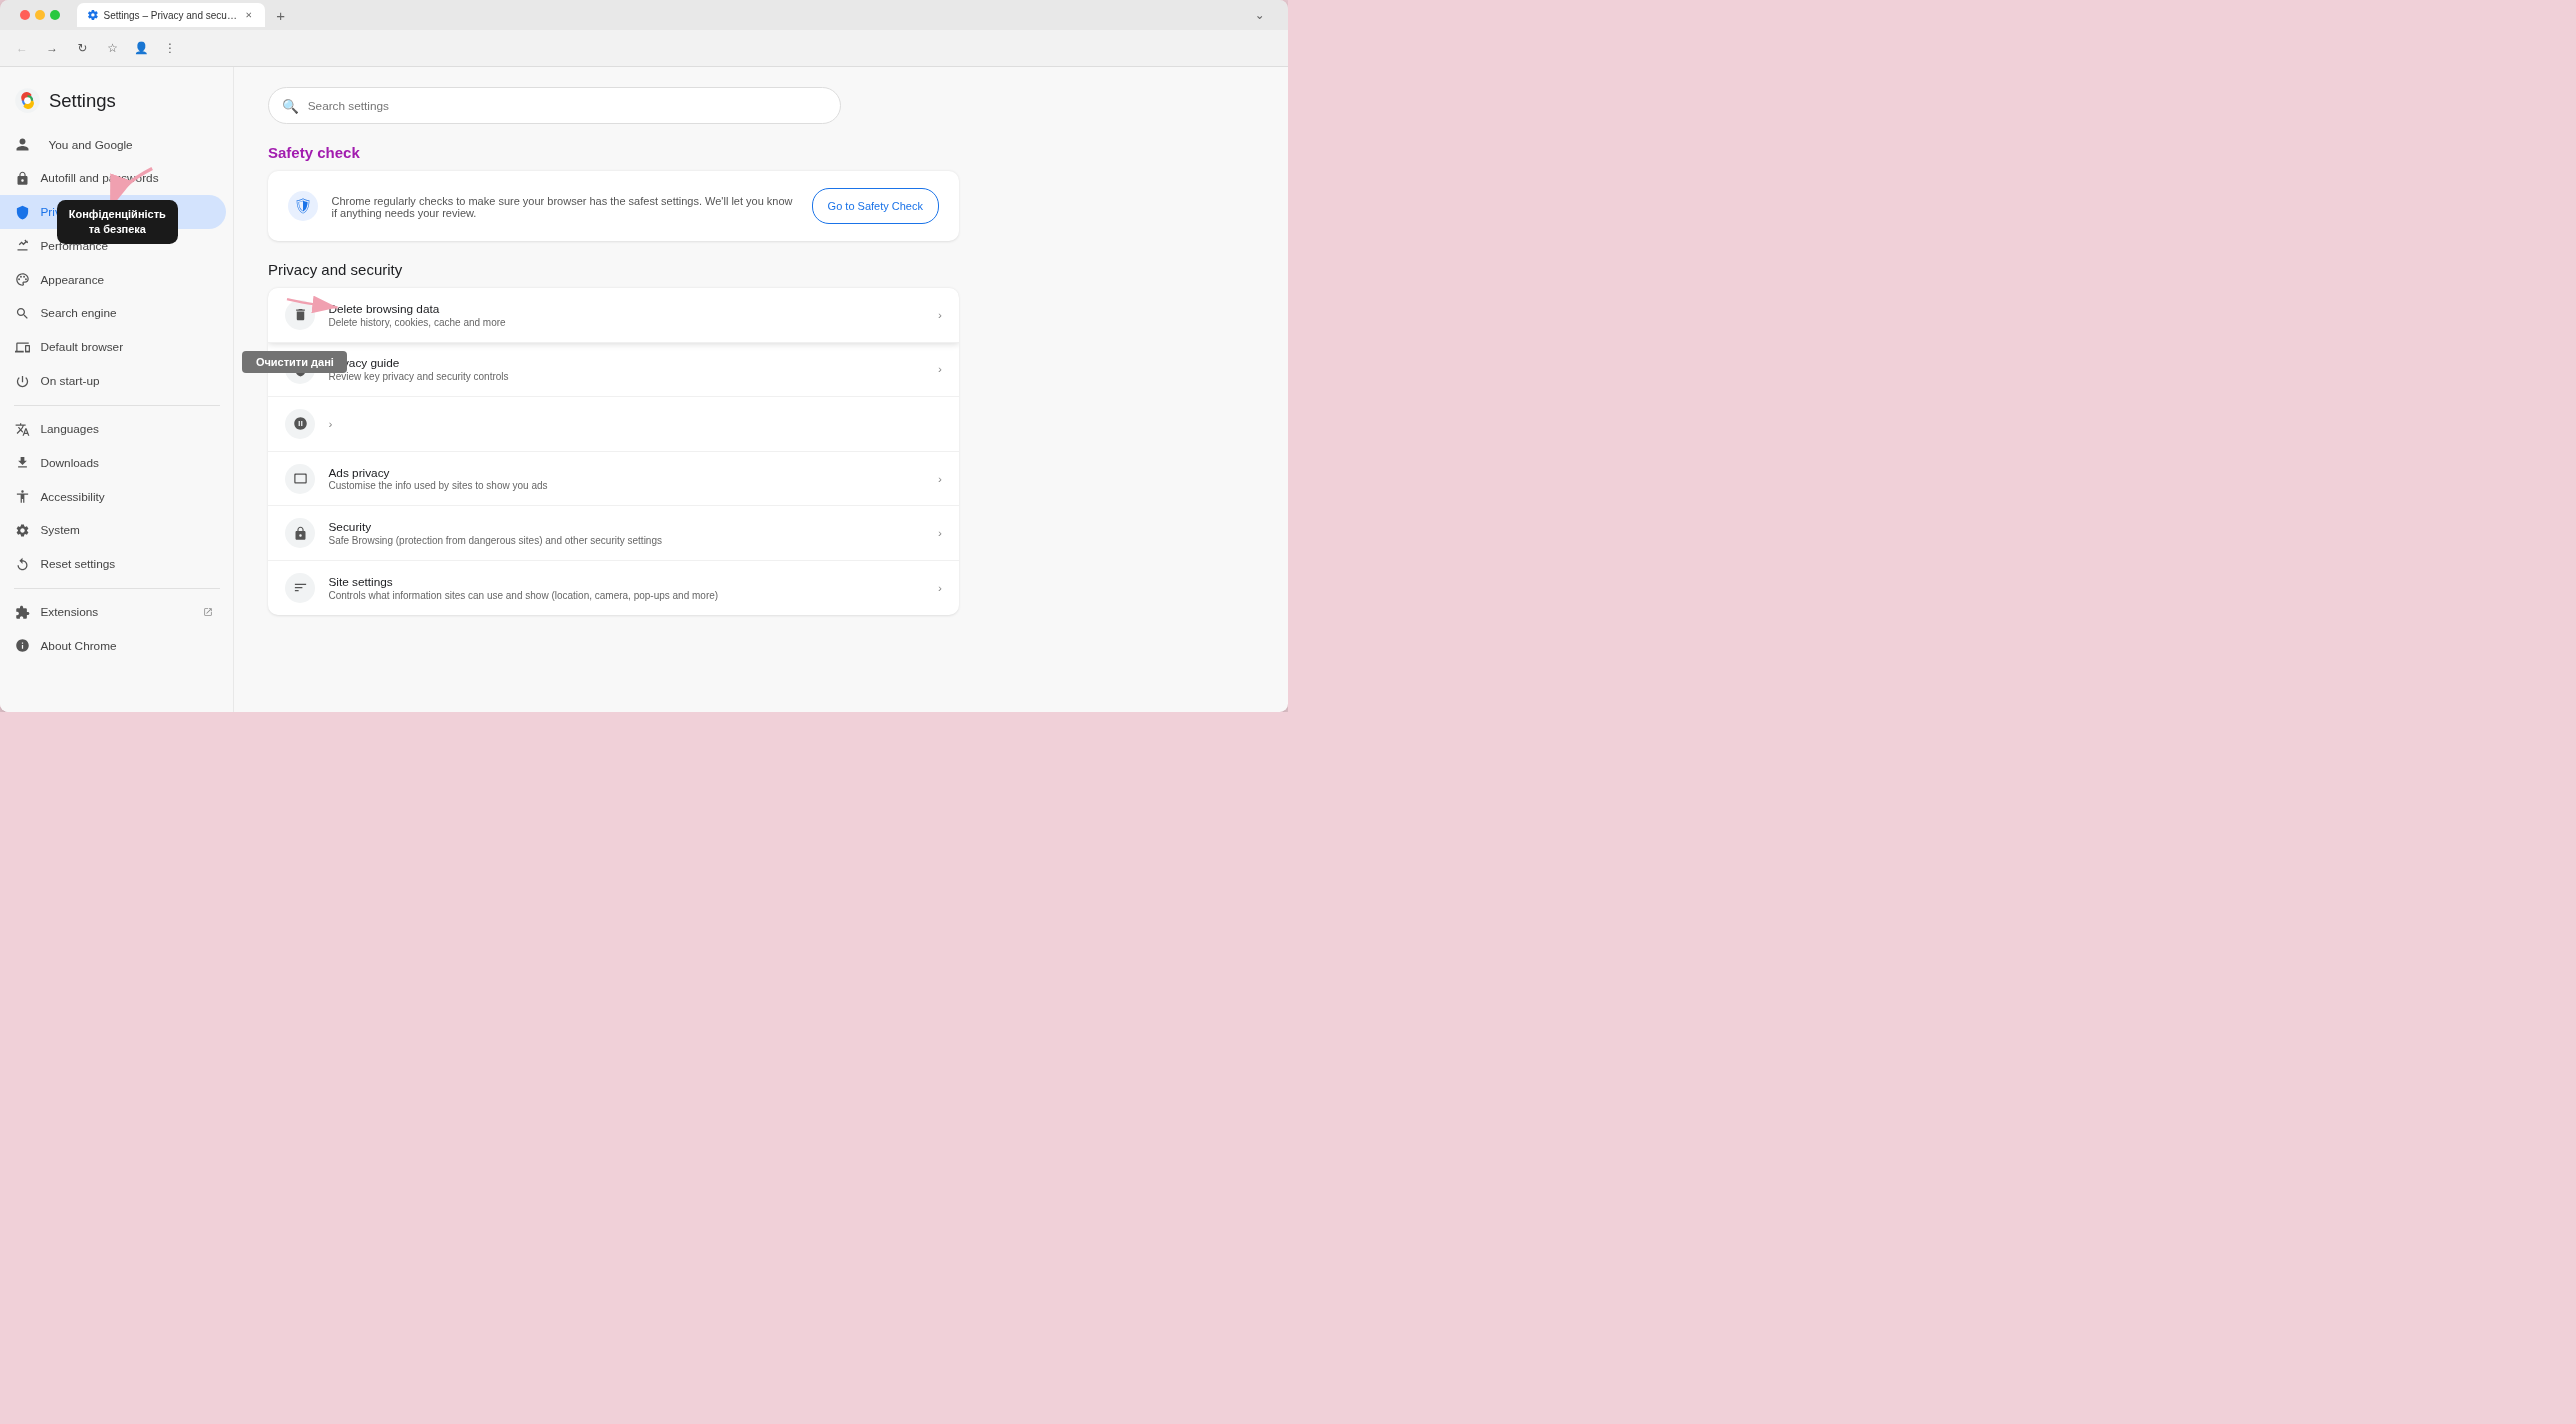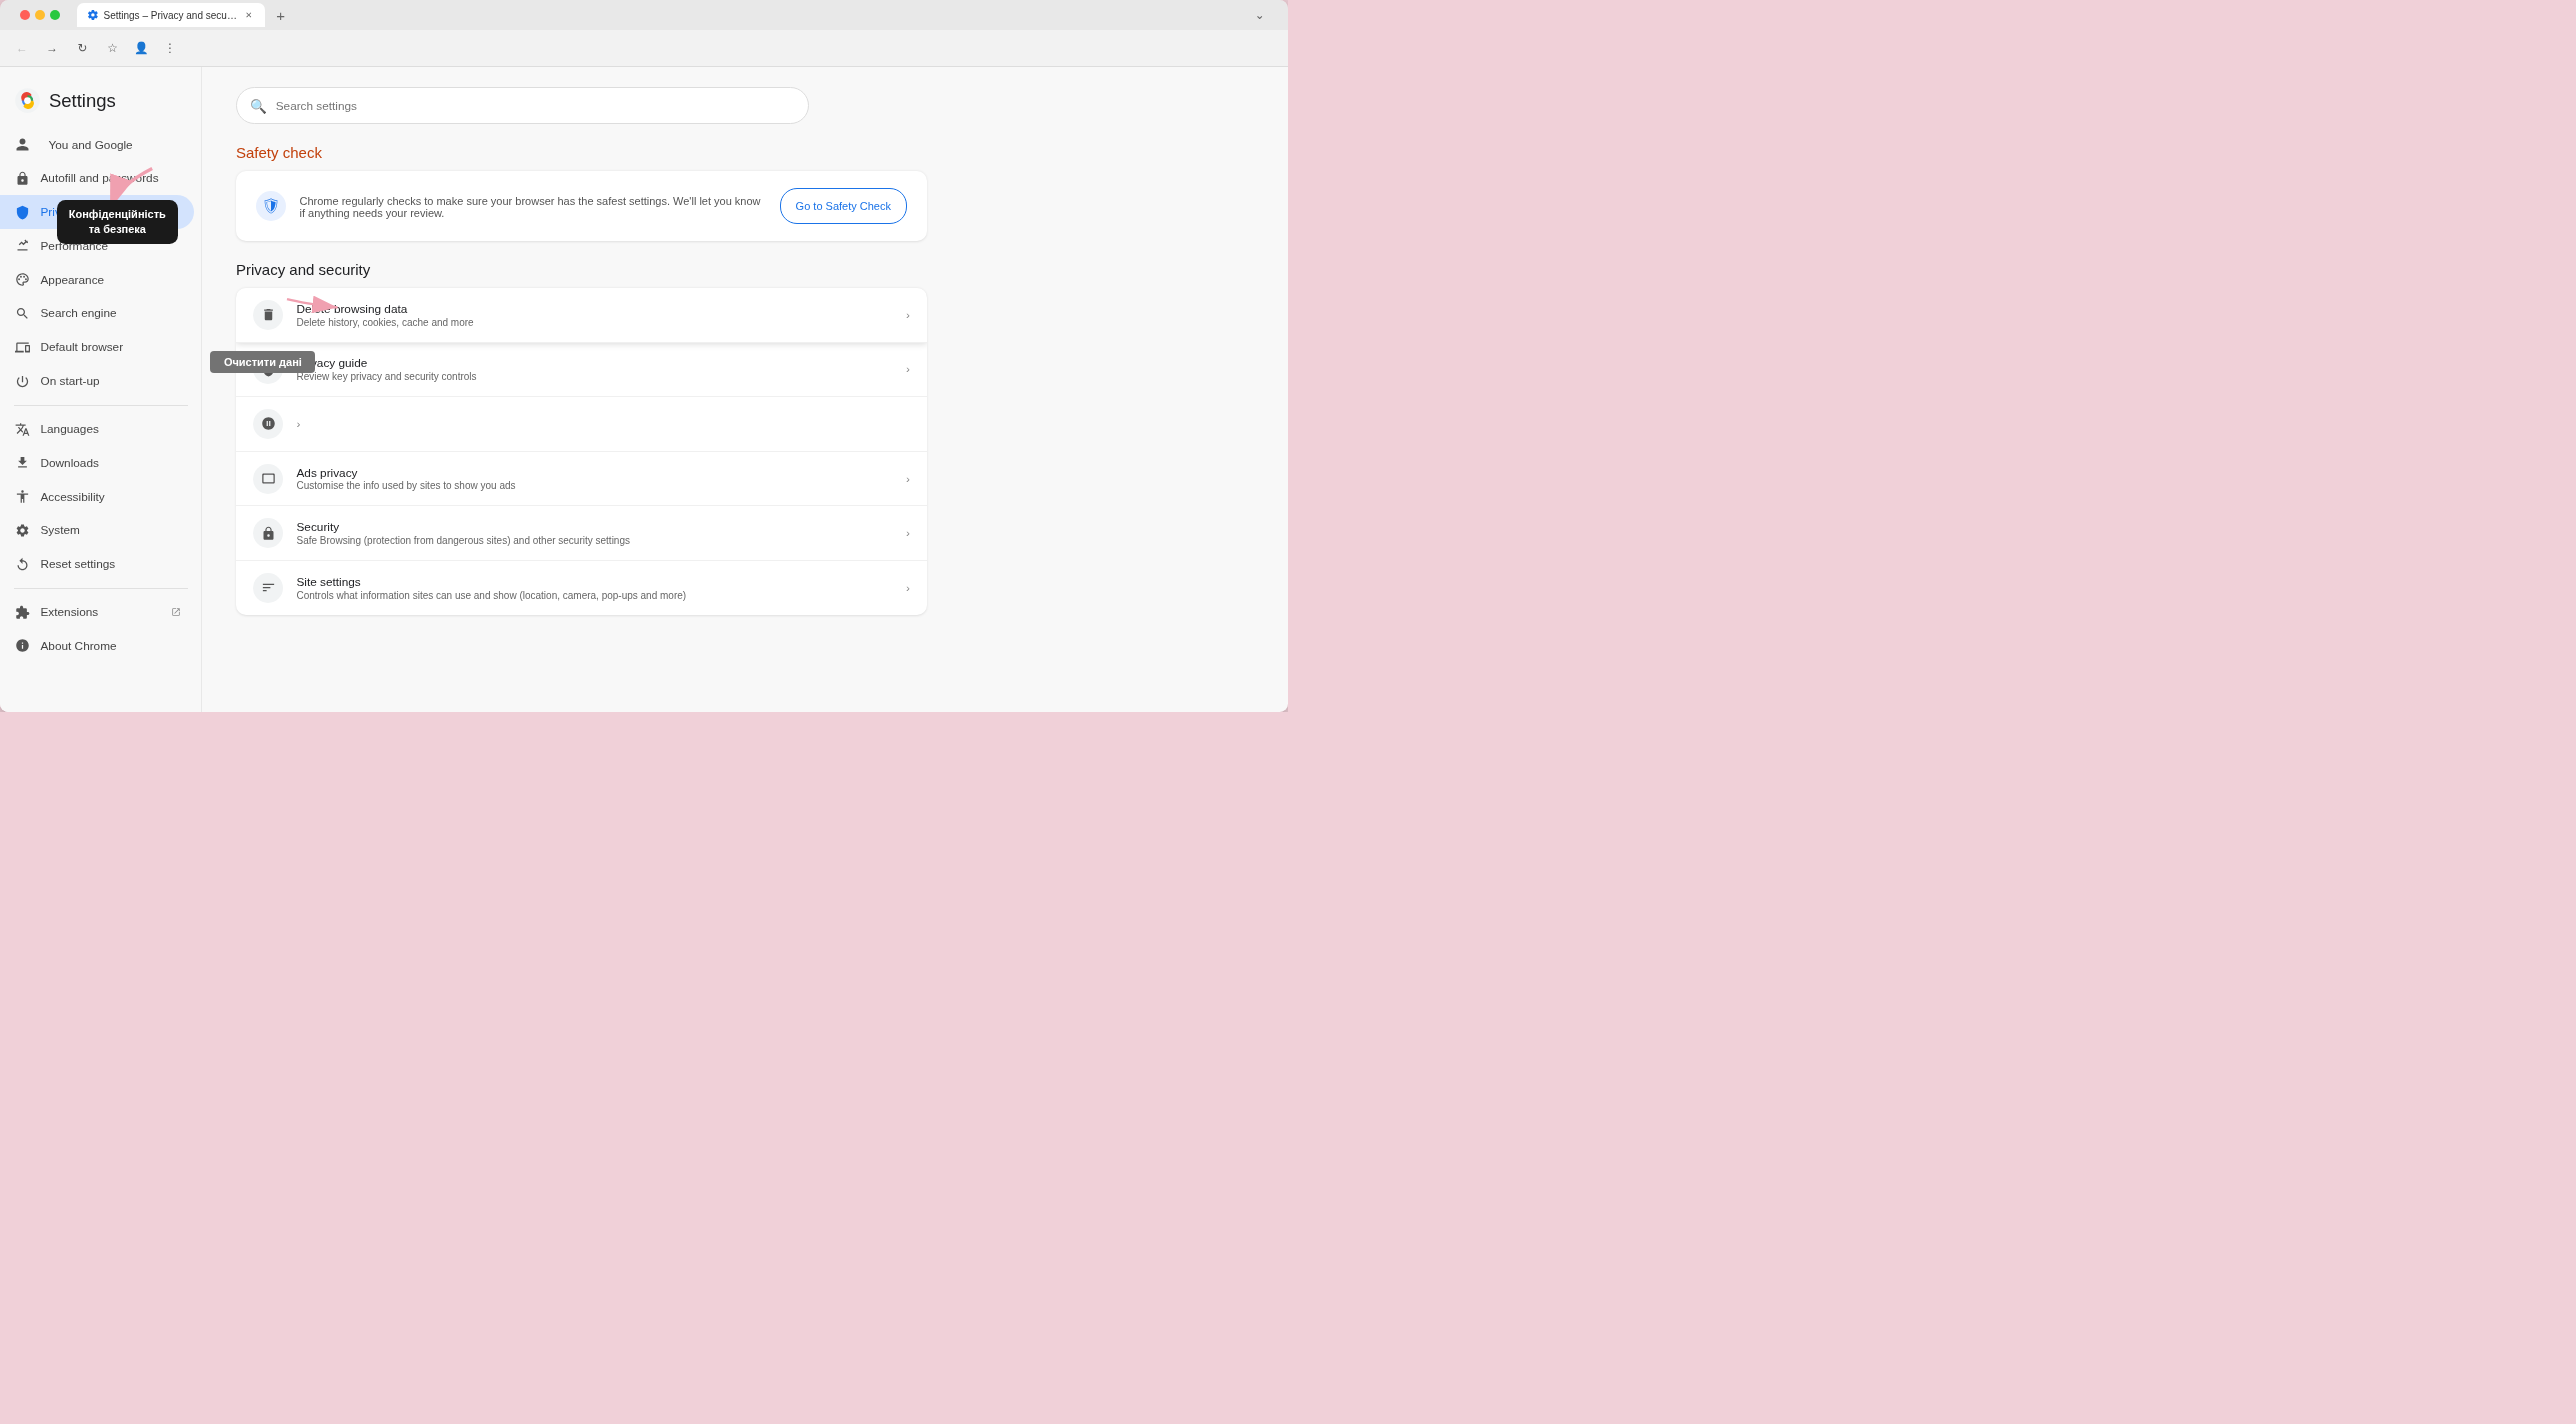--- a/index.html
+++ b/index.html
@@ -29,41 +29,41 @@
     .address-bar { flex: 1; background: #fff; border-radius: 17px; height: 25px; display: flex; align-items: center; padding: 0 10px; gap: 5px; border: 0.8px solid #ddd; }
     .address-text { font-size: 11px; color: #333; flex: 1; }
 
     .toolbar-right { display: flex; gap: 5px; align-items: center; }
     .toolbar-icon { width: 23.6px; height: 23.6px; border-radius: 50%; display: flex; align-items: center; justify-content: center; cursor: pointer; color: #555; font-size: 11.8px; }
 
     
     .main-content { display: flex; flex: 1; background: #f8f8f8; overflow: hidden; }
 
     
-    .sidebar { width: 202px; background: #f8f8f8; padding: 13.5px 0; overflow-y: auto; border-right: 0.8px solid #e8e8e8; flex-shrink: 0; }
+    .sidebar { width: 234px; background: #f8f8f8; padding: 13.5px 0; overflow-y: auto; border-right: 0.8px solid #e8e8e8; flex-shrink: 0; }
 
     .settings-header { display: flex; align-items: center; gap: 8.4px; padding: 6.7px 13.5px 13.5px; }
     .settings-title { font-size: 18.5px; font-weight: 400; color: #202124; }
 
     .sidebar-item { display: flex; align-items: center; gap: 10px; padding: 8.4px 13.5px; cursor: pointer; border-radius: 0 20px 20px 0; margin-right: 6.7px; color: #444; font-size: 11.8px; }
     .sidebar-item.active { background: #d3e3fd; color: #1a73e8; }
     .sidebar-item.active .sidebar-icon { color: #1a73e8; }
     .sidebar-icon { width: 17px; height: 17px; display: flex; align-items: center; justify-content: center; font-size: 13.5px; color: #555; flex-shrink: 0; }
 
     .sidebar-divider { height: 0.8px; background: #e0e0e0; margin: 6.7px 13.5px; }
 
     
     .content-area { flex: 1; overflow-y: auto; padding: 20px 34px; }
 
     .search-bar { background: #fff; border: 0.8px solid #ddd; border-radius: 20px; display: flex; align-items: center; padding: 0 13.5px; height: 37px; gap: 8.4px; margin-bottom: 20px; max-width: 573px; }
     .search-icon { color: #666; font-size: 13.5px; }
     .search-input { border: none; outline: none; font-size: 11.8px; color: #333; flex: 1; background: transparent; }
 
     
-    .section-title { font-size: 15px; font-weight: 400; color: #c2410c; margin-bottom: 10px; }
+    .section-title { font-size: 15px; font-weight: 700; color: #a21caf; margin-bottom: 10px; }
 
     .safety-card { background: #fff; border-radius: 10px; padding: 17px 20px; display: flex; align-items: center; gap: 13.5px; margin-bottom: 20px; box-shadow: 0 0.8px 2.5px rgba(0,0,0,0.1); max-width: 691px; }
     .safety-icon { width: 30px; height: 30px; background: #e8f0fe; border-radius: 50%; display: flex; align-items: center; justify-content: center; color: #1a73e8; font-size: 15px; flex-shrink: 0; }
     .safety-text { flex: 1; }
     .safety-text p { font-size: 11px; color: #555; margin-top: 1.7px; }
     .safety-btn { background: #fff; border: 1.3px solid #1a73e8; border-radius: 17px; padding: 11px 15px; color: #1a73e8; font-size: 11px; cursor: pointer; white-space: nowrap; font-weight: 500; }
 
     .privacy-section-title { font-size: 15px; font-weight: 400; color: #202124; margin-bottom: 10px; }
 
     

